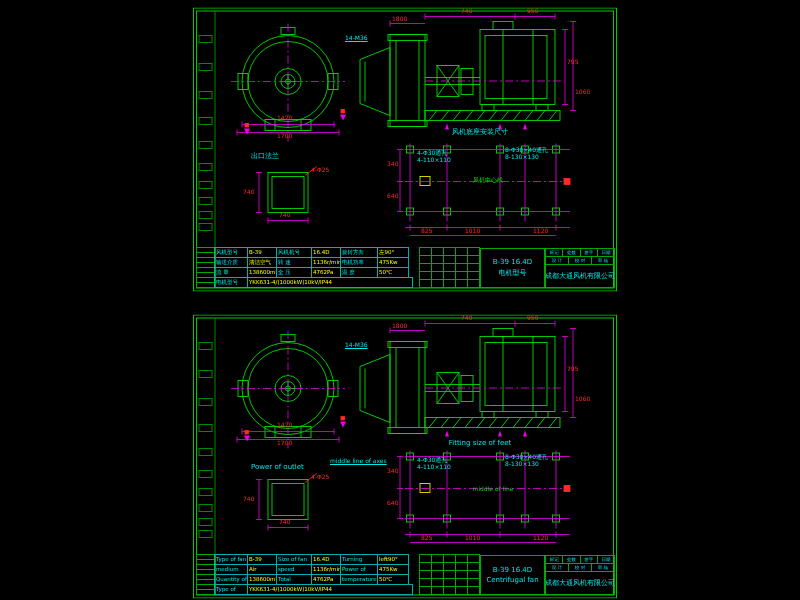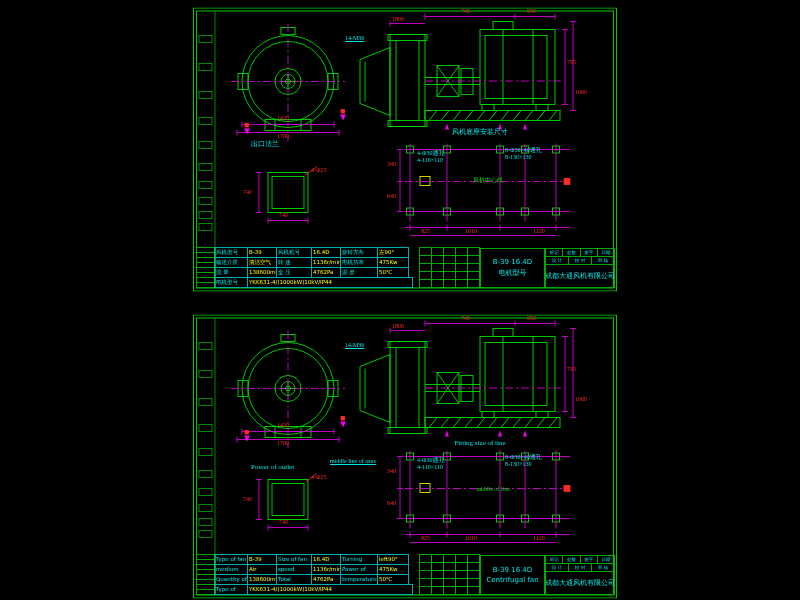--- a/index.html
+++ b/index.html
@@ -2,21 +2,21 @@
 <html><head>
 <meta charset="utf-8">
 <style>
   html,body{margin:0;padding:0;background:#000;}
   body{width:800px;height:600px;position:relative;overflow:hidden;
        font-family:"DejaVu Sans",sans-serif;}
   .sheet{position:absolute;left:193px;width:424px;height:285px;}
   #sheet-top{top:7px;}
   #sheet-bot{top:314px;}
   .sheet svg.art{position:absolute;left:0;top:0;}
-  .lbl{position:absolute;white-space:nowrap;line-height:1;font-family:Liberation Serif, serif;}
+  .lbl{position:absolute;white-space:nowrap;line-height:1;}
   .c{color:#00e8e8;font-size:7px;}
   .c6{color:#00e8e8;font-size:6px;}
   .r{color:#ff2a2a;font-size:6px;}
   .g{color:#00dd00;font-size:6px;}
   .u{text-decoration:underline;}
   .ctr{transform:translateX(-50%);}
   
   .spec-table{position:absolute;left:22px;top:241px;}
   .tb-row{display:flex;height:10px;}
   .tb-cell{border:1px solid #00b0b0;margin-left:-1px;margin-top:-1px;box-sizing:border-box;
@@ -205,21 +205,21 @@
 
   <span class="lbl r" style="left:84px;top:108px">1420</span>
   <span class="lbl r" style="left:84px;top:126px">1700</span>
   <span class="lbl c6 u" style="left:152px;top:28px">14-M36</span>
   <span class="lbl r" style="left:268px;top:1px">740</span>
   <span class="lbl r" style="left:334px;top:1px">950</span>
   <span class="lbl r" style="left:199px;top:9px">1800</span>
   <span class="lbl r" style="left:374px;top:52px">795</span>
   <span class="lbl r" style="left:382px;top:82px">1060</span>
 
-  <span class="lbl c" style="left:58px;top:134px">出口法兰</span>
+  <span class="lbl c" style="left:58px;top:146px">出口法兰</span>
   <span class="lbl r" style="left:118px;top:160px">4-Φ25</span>
   <span class="lbl r" style="left:50px;top:182px">740</span>
   <span class="lbl r" style="left:86px;top:205px">740</span>
 
   <span class="lbl c ctr" style="left:287px;top:122px">风机底座安装尺寸</span>
   <span class="lbl c6" style="left:224px;top:143px">4-Φ30通孔</span>
   <span class="lbl c6" style="left:224px;top:150px">4-110×110</span>
   <span class="lbl c6" style="left:312px;top:140px">8-Φ30×40通孔</span>
   <span class="lbl c6" style="left:312px;top:147px">8-130×130</span>
   <span class="lbl c6 u" style="left:137px;top:144px"></span>
@@ -329,21 +329,21 @@
   <span class="lbl r" style="left:334px;top:1px">950</span>
   <span class="lbl r" style="left:199px;top:9px">1800</span>
   <span class="lbl r" style="left:374px;top:52px">795</span>
   <span class="lbl r" style="left:382px;top:82px">1060</span>
 
   <span class="lbl c" style="left:58px;top:150px">Power of outlet</span>
   <span class="lbl r" style="left:118px;top:160px">4-Φ25</span>
   <span class="lbl r" style="left:50px;top:182px">740</span>
   <span class="lbl r" style="left:86px;top:205px">740</span>
 
-  <span class="lbl c ctr" style="left:287px;top:126px">Fitting size of line</span>
+  <span class="lbl c ctr" style="left:287px;top:126px">Fitting size of feet</span>
   <span class="lbl c6" style="left:224px;top:143px">4-Φ30通孔</span>
   <span class="lbl c6" style="left:224px;top:150px">4-110×110</span>
   <span class="lbl c6" style="left:312px;top:140px">8-Φ30×40通孔</span>
   <span class="lbl c6" style="left:312px;top:147px">8-130×130</span>
   <span class="lbl c6 u" style="left:137px;top:144px">middle line of axes</span>
   <span class="lbl g ctr" style="left:300px;top:172px">middle of line</span>
   <span class="lbl r" style="left:228px;top:221px">825</span>
   <span class="lbl r" style="left:272px;top:221px">1010</span>
   <span class="lbl r" style="left:340px;top:221px">1120</span>
   <span class="lbl r" style="left:194px;top:154px">340</span>

